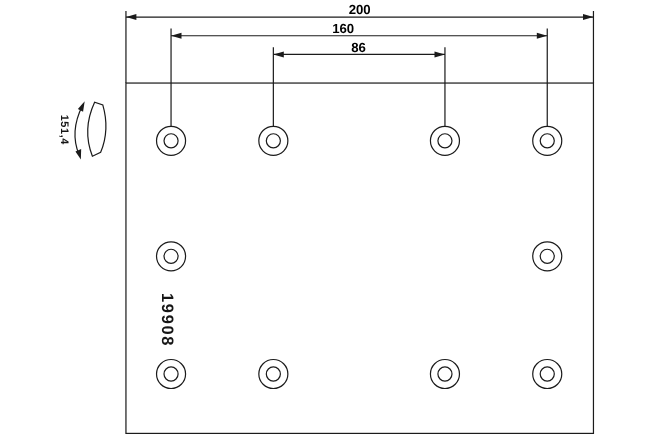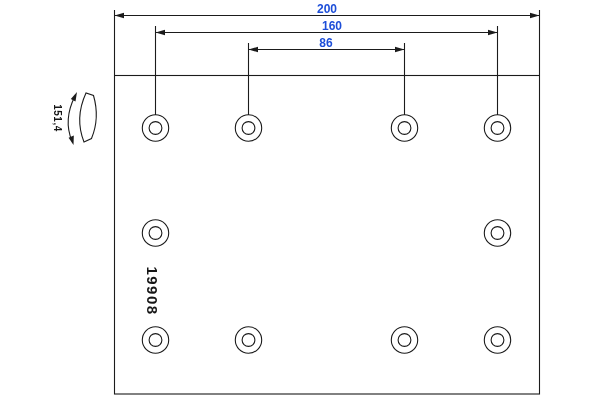--- a/index.html
+++ b/index.html
@@ -3,21 +3,21 @@
 <meta charset="utf-8">
 <style>
   html,body{margin:0;padding:0;background:#ffffff;}
   .canvas{
     position:relative;width:600px;height:400px;background:#ffffff;
     font-family:"Liberation Sans",sans-serif;overflow:hidden;
   }
   .canvas svg{position:absolute;left:0;top:0;}
   .dim-label{
     position:absolute;transform:translateX(-50%);
-    font-weight:bold;font-size:12px;color:#1d4ed8;line-height:1;white-space:nowrap;
+    font-weight:bold;font-size:12px;color:#000000;line-height:1;white-space:nowrap;
   }
   .radius-label{
     position:absolute;transform:translate(-50%,-50%) rotate(90deg);
     font-weight:bold;font-size:10px;letter-spacing:0.5px;color:#161616;line-height:1;white-space:nowrap;
   }
   .part-number{
     position:absolute;transform:translate(-50%,-50%) rotate(90deg);
     font-weight:bold;font-size:15px;letter-spacing:1.5px;color:#161616;line-height:1;white-space:nowrap;
   }
 </style>
@@ -104,21 +104,21 @@
         <polygon points="77,92 75.5,101.5 70.8,99" fill="#1b1b1b" stroke="none"></polygon>
         <polygon points="73.5,145 73.8,135.5 68.6,137.8" fill="#1b1b1b" stroke="none"></polygon>
       </g>
 
       <path d="M 86,93 Q 74.5,118 84,142 L 91.5,138.5 Q 100,118 93.5,95.5 Z" fill="#ffffff"></path>
     </g>
   </svg>
 
   <div class="dim-label" style="left:327px;top:3px">200</div>
 
-  <div class="dim-label" style="left:332px;top:20px">160</div>
+  <div class="dim-label" style="left:312px;top:20px">160</div>
 
   <div class="dim-label" style="left:326px;top:37px">86</div>
 
   <div class="radius-label" style="left:57px;top:118px">151,4</div>
 
   <div class="part-number" style="left:152px;top:291px">19908</div>
 
 </div>
 
 </body></html>

